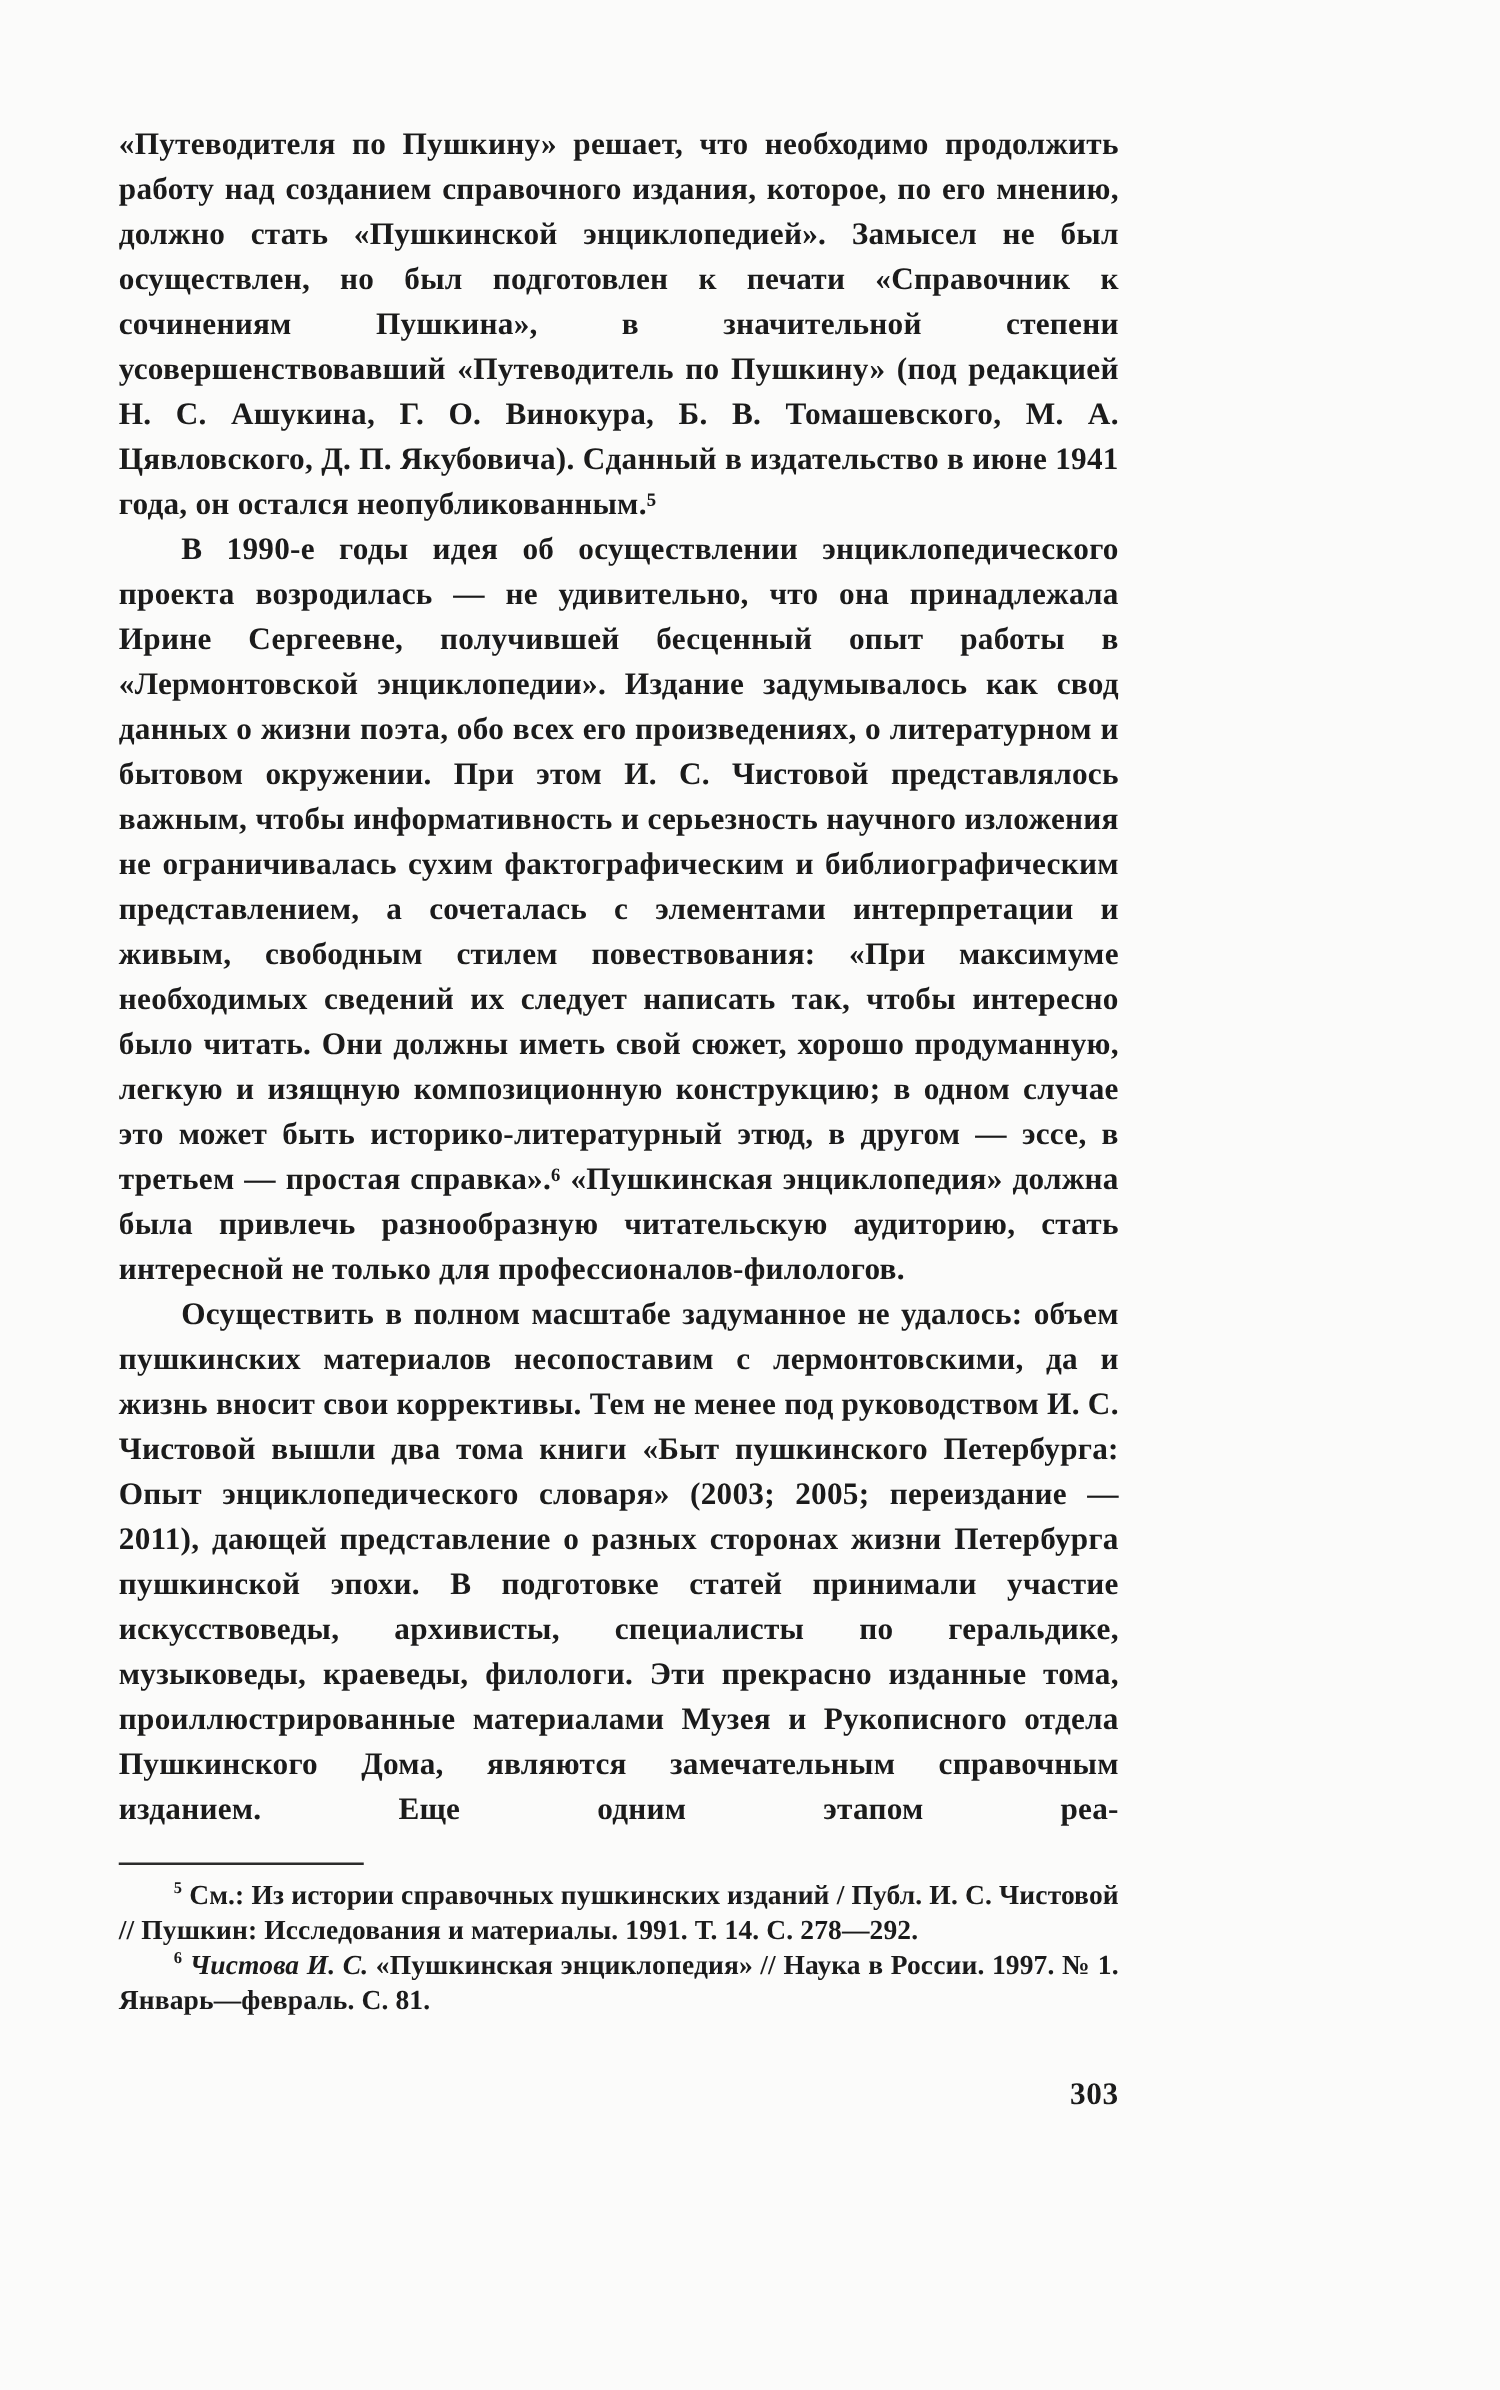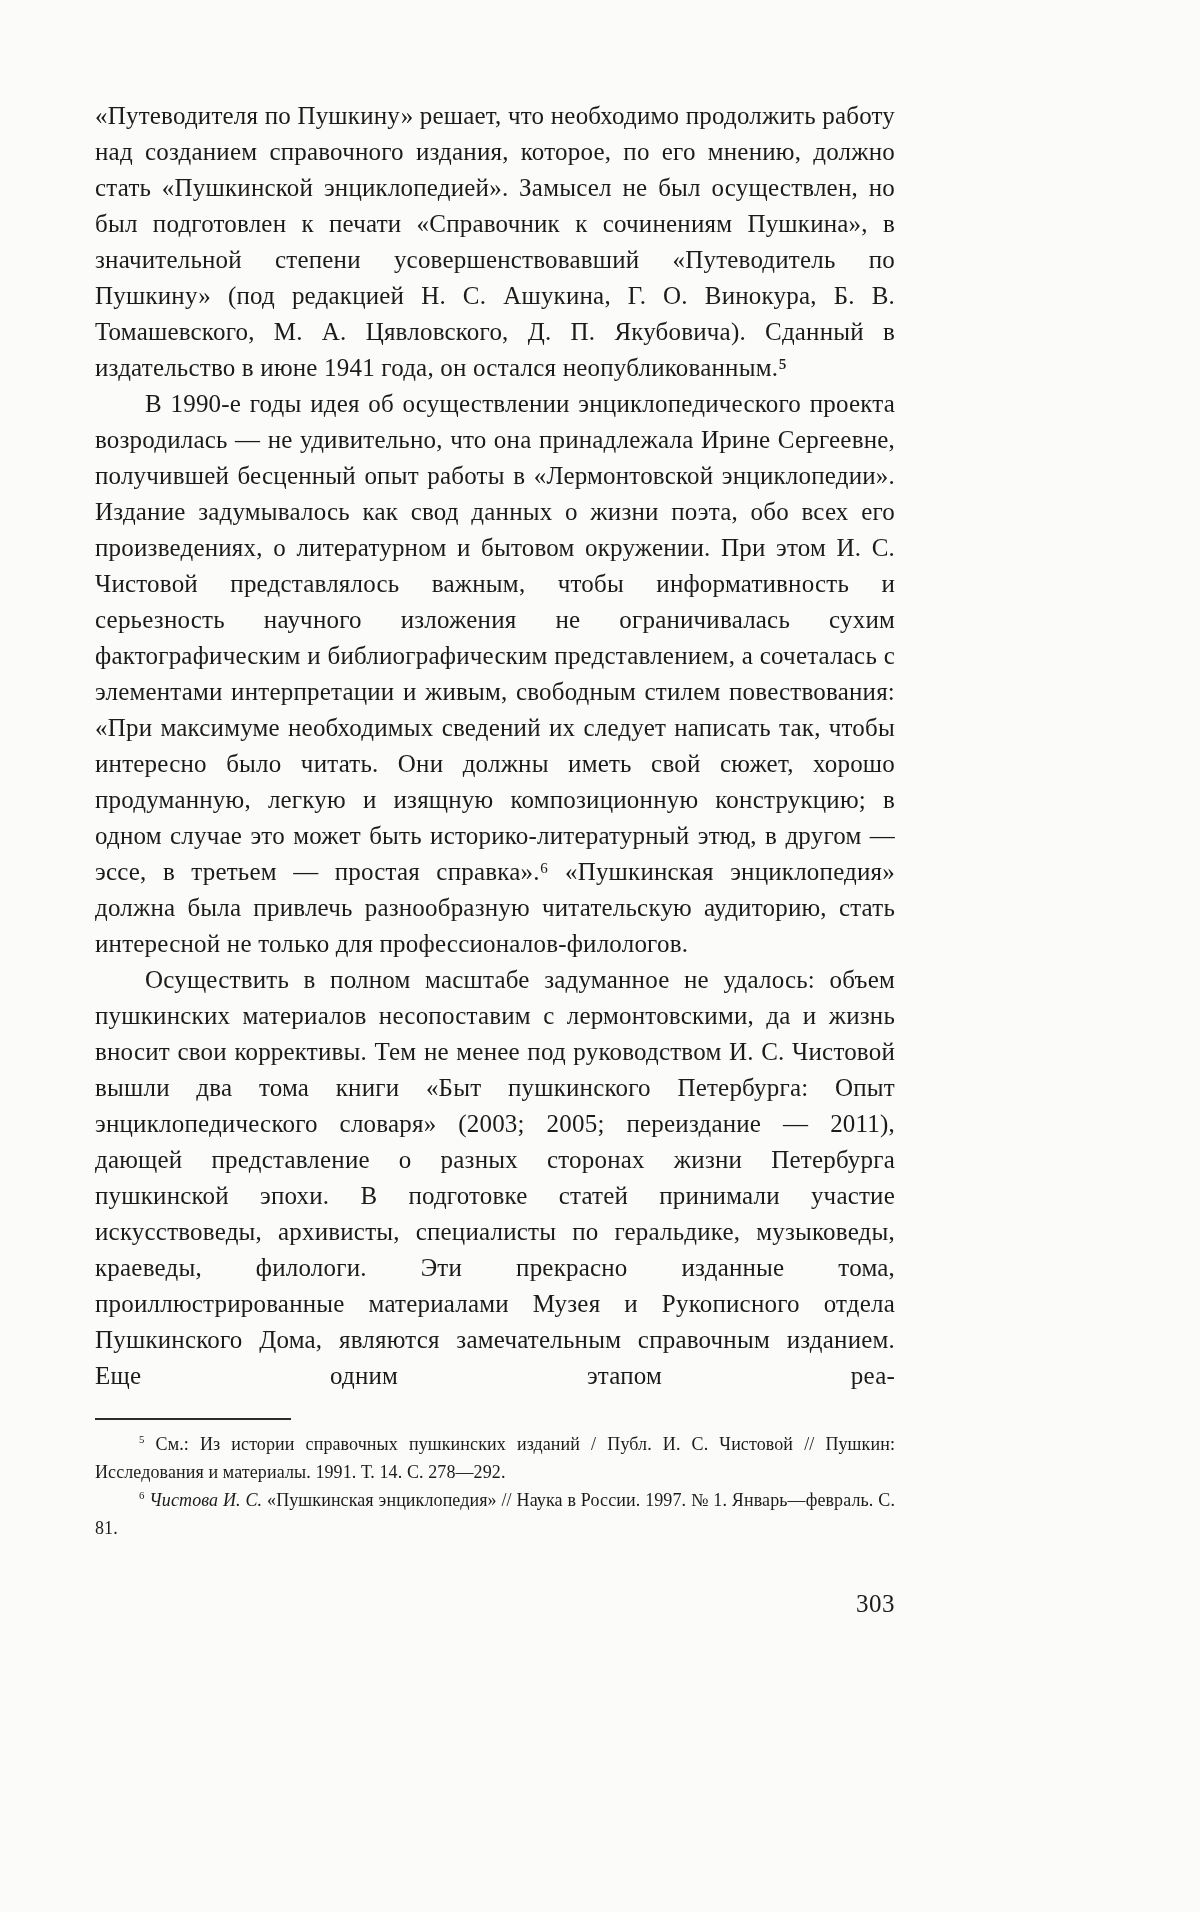--- a/index.html
+++ b/index.html
@@ -8,20 +8,21 @@
     height: 1912px;
     background: #fbfbfa;
     font-family: "Liberation Serif", "DejaVu Serif", serif;
     color: #1b1b1b;
     overflow: hidden;
   }
   .page {
     position: relative;
     width: 1078px;
     height: 1912px;
+    font-weight: bold;
   }
   .text-block {
     position: absolute;
     left: 95px;
     top: 98px;
     width: 800px;
   }
   p.para {
     font-size: 25px;
     line-height: 36px;
@@ -30,21 +31,21 @@
   }
   p.indent { text-indent: 50px; }
   p.justify-last { text-align-last: justify; }
   .footnotes { margin-top: 24px; }
   .fn-rule {
     width: 196px;
     border-top: 2px solid #2b2b2b;
     margin-bottom: 10px;
   }
   p.footnote {
-    font-size: 18px;
+    font-size: 22px;
     line-height: 28px;
     text-align: justify;
     text-indent: 44px;
     letter-spacing: 0.1px;
   }
   p.footnote + p.footnote { margin-top: 0; }
   sup.fn-mark {
     font-size: 0.6em;
     vertical-align: super;
     line-height: 0;

